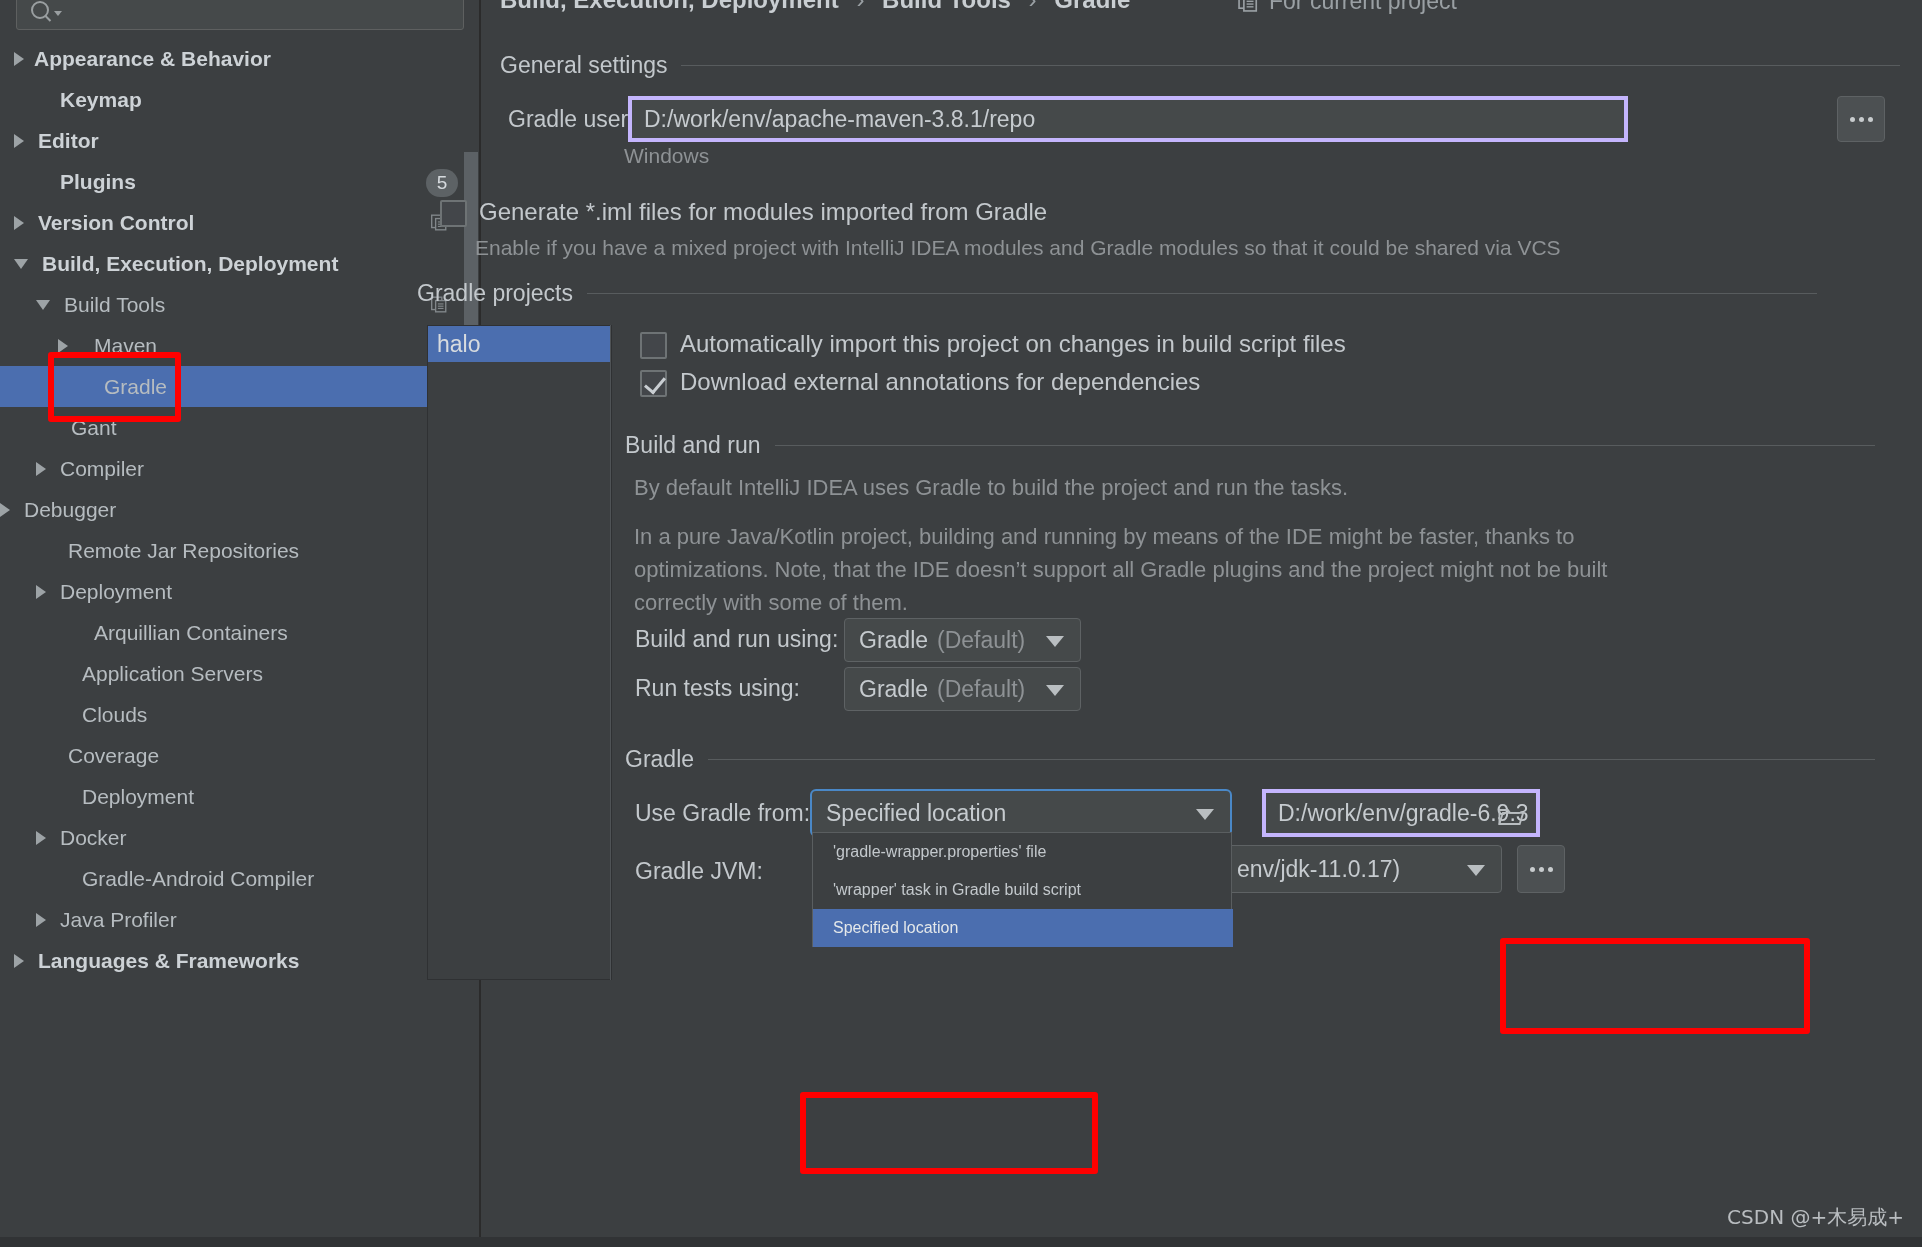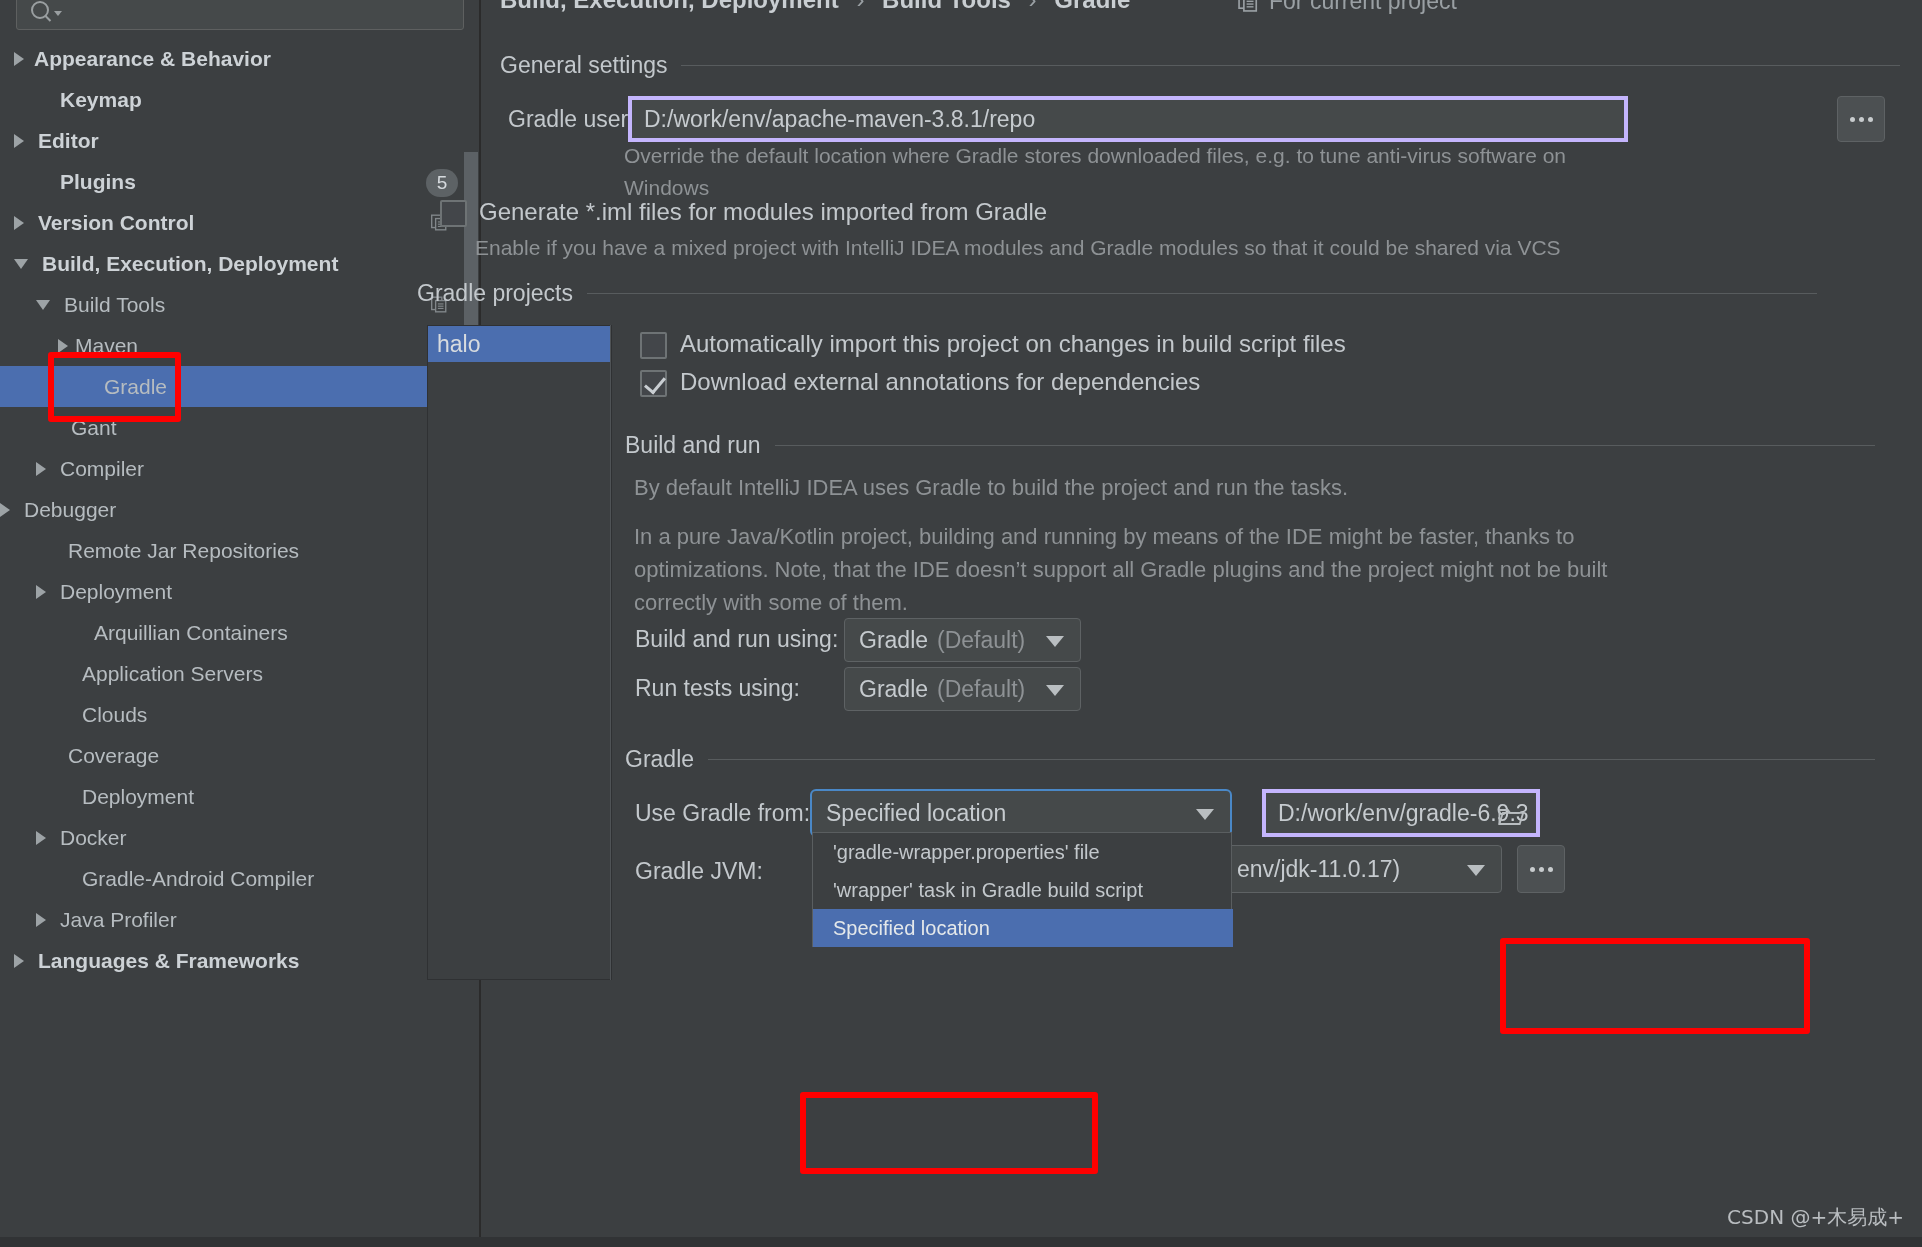--- a/index.html
+++ b/index.html
@@ -130,21 +130,21 @@
   }
   #proj-divider { position:absolute; left:128px; top:325px; width:1px; height:655px; background:#4f5356;}
 
   
   #dropdown {
     position:absolute; left:330px; top:832px; width:420px; height:115px;
     background:#3c3f41; border:1px solid #5a5e60;
   }
   .dd-item {
     position:absolute; left:0; width:420px; height:38px; display:flex; align-items:center;
-    padding-left:20px; font-size:20px; color:#c3c8cc; white-space:nowrap;
+    padding-left:20px; font-size:16px; color:#c3c8cc; white-space:nowrap;
   }
   .dd-item.sel { background:#4b6eaf; color:#e4e8ea; }
 
   
   .redbox { position:absolute; border:6px solid #ff0000; border-radius:3px; pointer-events:none; }
 
   #watermark {
     position:absolute; right:18px; bottom:16px; font-size:20px; color:#b9bdc0;
     font-family:"DejaVu Sans", sans-serif;
   }
@@ -201,21 +201,21 @@
         <svg class="copy-ic" viewBox="0 0 16 16">
           <rect x="1.5" y="1.5" width="9" height="11" fill="none" stroke="#9aa0a4" stroke-width="1.2"></rect>
           <rect x="5" y="4.5" width="9" height="10" fill="#3c3f41" stroke="#9aa0a4" stroke-width="1.2"></rect>
           <line x1="7" y1="7.5" x2="12" y2="7.5" stroke="#9aa0a4" stroke-width="1"></line>
           <line x1="7" y1="9.5" x2="12" y2="9.5" stroke="#9aa0a4" stroke-width="1"></line>
           <line x1="7" y1="11.5" x2="12" y2="11.5" stroke="#9aa0a4" stroke-width="1"></line>
         </svg>
       </div>
       <div class="node" style="padding-left: 58px;">
         <span class="arrow "></span>
-        <span class="lbl" style="margin-left: 7px;">Maven</span>
+        <span class="lbl" style="margin-left: 26px;">Maven</span>
         <svg class="copy-ic" viewBox="0 0 16 16">
           <rect x="1.5" y="1.5" width="9" height="11" fill="none" stroke="#9aa0a4" stroke-width="1.2"></rect>
           <rect x="5" y="4.5" width="9" height="10" fill="#3c3f41" stroke="#9aa0a4" stroke-width="1.2"></rect>
           <line x1="7" y1="7.5" x2="12" y2="7.5" stroke="#9aa0a4" stroke-width="1"></line>
           <line x1="7" y1="9.5" x2="12" y2="9.5" stroke="#9aa0a4" stroke-width="1"></line>
           <line x1="7" y1="11.5" x2="12" y2="11.5" stroke="#9aa0a4" stroke-width="1"></line>
         </svg>
       </div>
       <div class="node sel" style="padding-left: 80px;">
         <span class="arrow none"></span>
@@ -372,21 +372,20 @@
     <span>D:/work/env/apache-maven-3.8.1/repo</span>
   </div>
 
   <div class="btn-dots" style="left:1355px; top:96px; width:48px; height:46px;">
     <span class="dot"></span>
     <span class="dot"></span>
     <span class="dot"></span>
   </div>
 
   <div class="hint" style="left:142px; top:140px; width:1000px;">
-    <div>Override the default location where Gradle stores downloaded files, e.g. to tune anti-virus software on</div>
     <div>Windows</div>
   </div>
 
   <div class="cbx" style="left:-42px; top:200px;"></div>
   <div class="cbx-label" style="left:-3px; top:198px;">Generate *.iml files for modules imported from Gradle</div>
   <div class="hint" style="left:-7px; top:232px; width:1300px;">Enable if you have a mixed project with IntelliJ IDEA modules and Gradle modules so that it could be shared via VCS</div>
 
   <div class="section-head" style="left:-65px; top:280px;">
     <span>Gradle projects</span>
     <span class="rule"></span>

